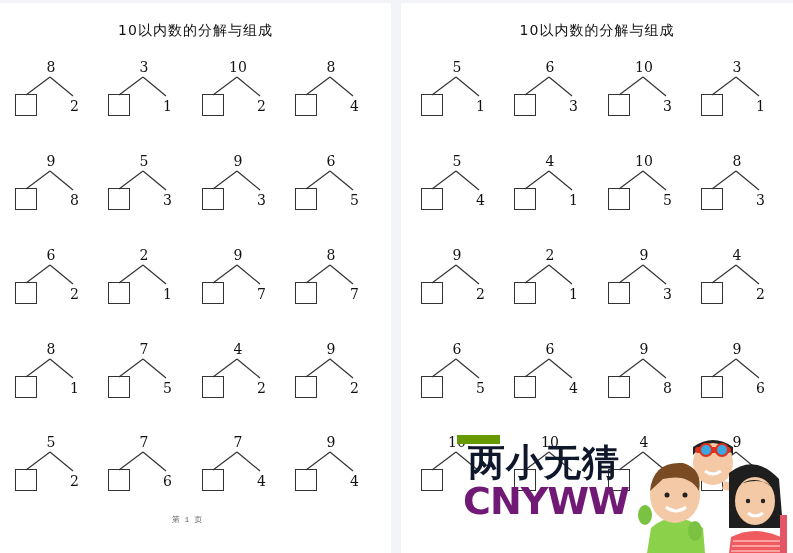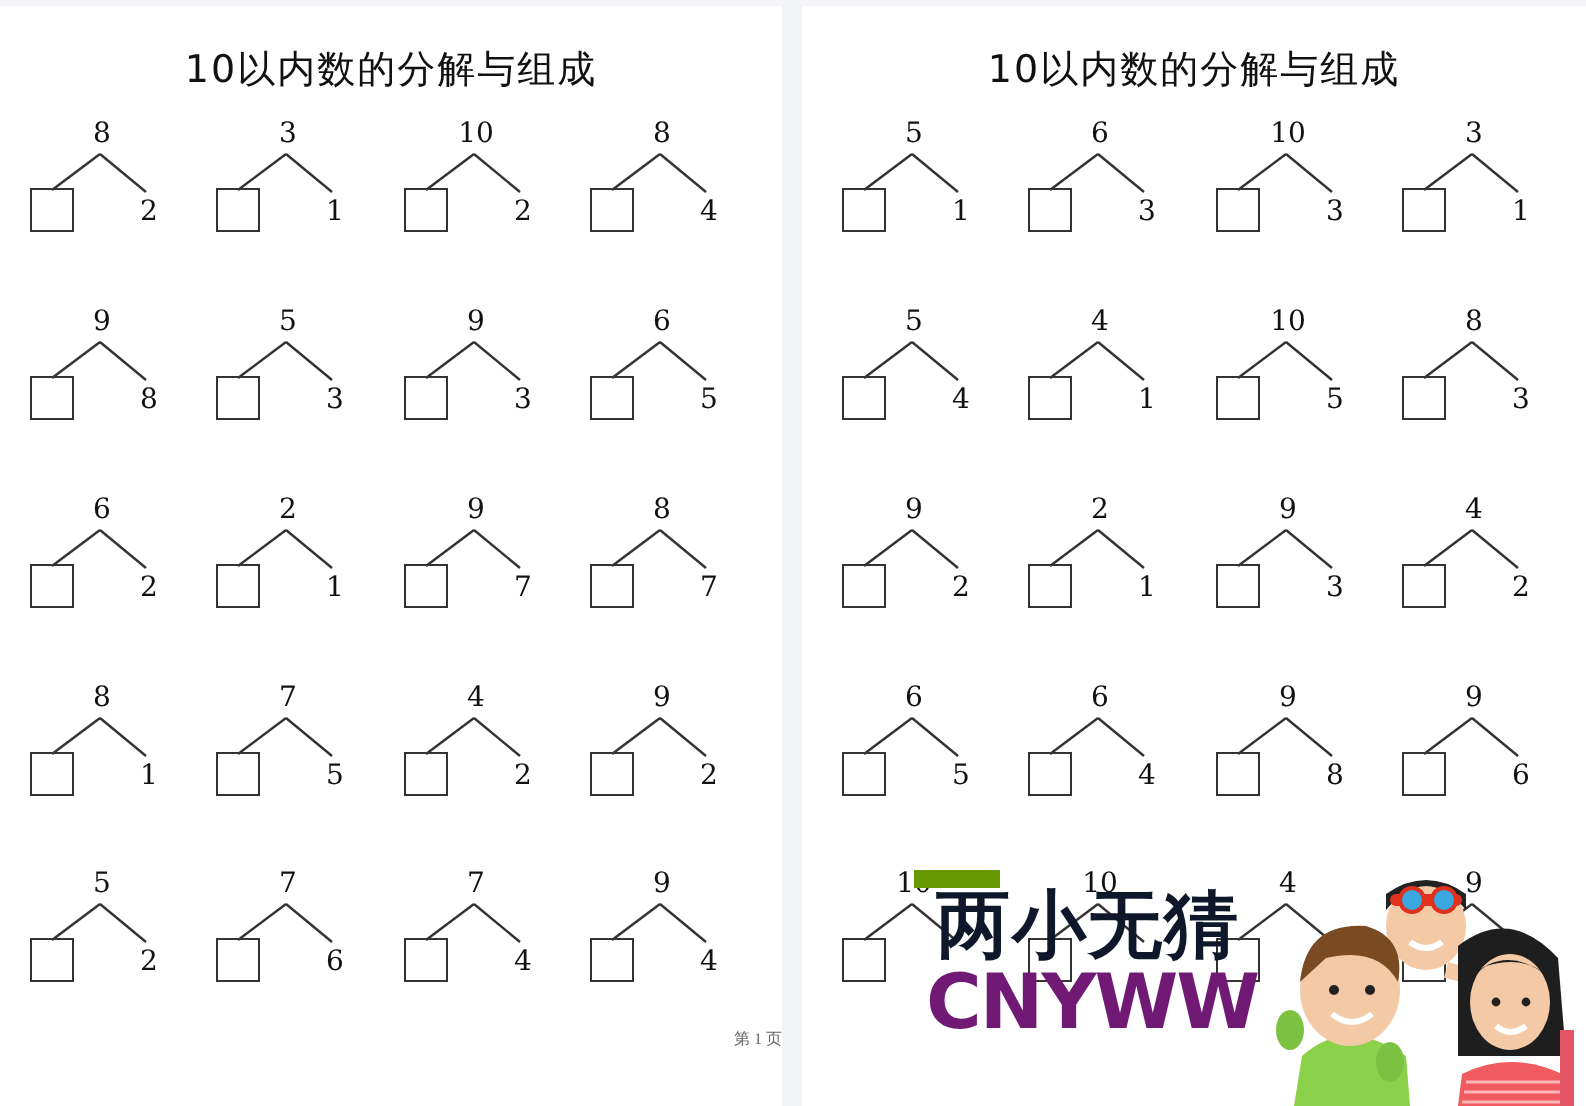--- a/index.html
+++ b/index.html
@@ -10,41 +10,41 @@
     color:#111;
   }
   .page {
     position:absolute; top:3px; height:560px; background:#ffffff;
   }
   #page1 { left:0; width:391px; }
   #page2 { left:401px; width:392px; }
   .title {
     position:absolute; top:19px; left:0; right:0; text-align:center;
     font-family:"DejaVu Sans","Liberation Sans", sans-serif;
-    font-size:19px; letter-spacing:1px; color:#111;
+    font-size:14px; letter-spacing:1px; color:#111;
   }
   .tree {
     position:absolute; width:92px; height:70px;
   }
   .tree .top {
     position:absolute; top:0; left:0; width:72px; text-align:center;
     font-size:14px; line-height:16px;
   }
   .tree svg { position:absolute; left:0; top:0; }
   .tree .box {
     position:absolute; left:0; top:35px; width:22px; height:22px;
     border:1.3px solid #333; box-sizing:border-box;
     border-right-width:1.5px; border-bottom-width:1.5px;
   }
   .tree .right {
     position:absolute; left:55px; top:39px; font-size:14px; line-height:16px;
   }
   .footer {
-    position:absolute; top:511px; left:0; right:0; text-align:right;
-    font-family:Liberation Serif, serif;
+    position:absolute; top:511px; left:0; right:17px; text-align:center;
+    font-family:Liberation Mono, monospace;
     font-size:8px; color:#666;
   }
   
   .wm { position:absolute; left:443px; top:433px; width:350px; height:120px; }
   .wm .bar { position:absolute; left:14px; top:2px; width:43px; height:9px; background:#679a00; }
   .wm .cn1 {
     position:absolute; left:25px; top:10px; font-family:"DejaVu Sans","Liberation Sans",sans-serif;
     font-weight:bold; font-size:37px; color:#0f172a; letter-spacing:1px; line-height:40px;
   }
   .wm .en {

